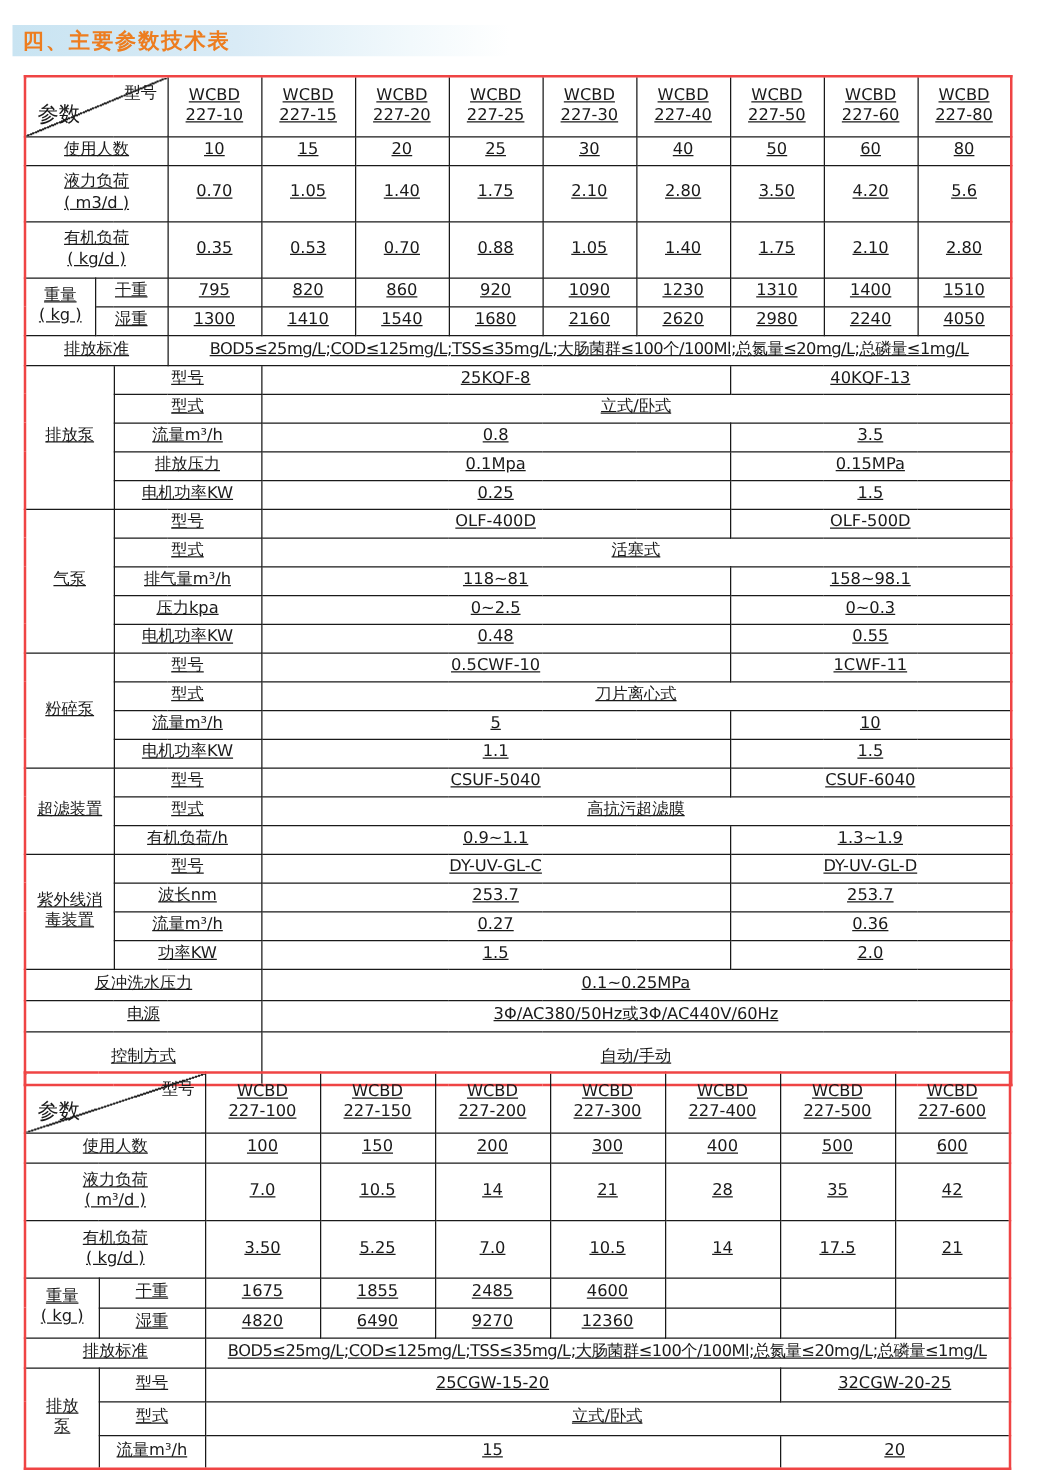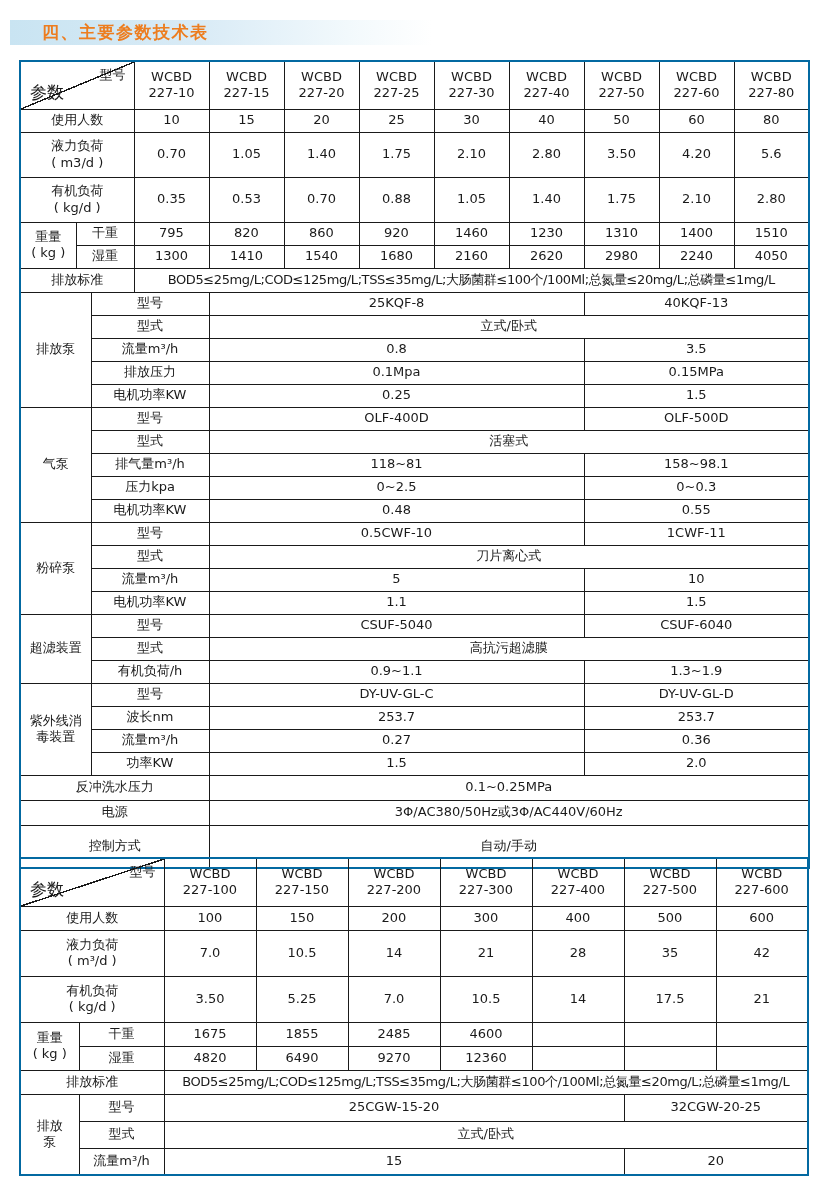--- a/index.html
+++ b/index.html
@@ -7,31 +7,31 @@
     width:830px;height:1179px;position:relative;
     font-family:"DejaVu Sans","Liberation Sans",sans-serif;
     color:#1a1a1a;
   }
   .page{position:absolute;left:0;top:0;width:830px;height:1179px;overflow:hidden;}
 
   
   .title-bar{
     position:absolute;left:10px;top:20px;width:398px;height:25px;
     background:linear-gradient(to right,#c9e4f2 0%,#d9ebf6 45%,#f2f9fc 80%,#ffffff 100%);
-    display:flex;align-items:center;padding-left:24px;
+    display:flex;align-items:center;
   }
   .title-text{
     font-size:17px;font-weight:bold;color:#ed7d1f;
     padding-left:8px;letter-spacing:1.5px;white-space:nowrap;
   }
 
   
   .tbl-wrap1{position:absolute;left:19px;top:60px;}
   .tbl-wrap2{position:absolute;left:19px;top:857px;}
-  table.spec{border-collapse:collapse;table-layout:fixed;border:2px solid #0369a1;}
+  table.spec{border-collapse:collapse;table-layout:fixed;border:2px solid #ef4444;text-decoration:underline;}
   .spec td{
     border:1px solid #1a1a1a;text-align:center;vertical-align:middle;
     padding:0;font-size:13px;line-height:1.25;overflow:hidden;
   }
   .pre{white-space:pre-line;}
   .model{font-size:13.5px;white-space:pre-line;}
   .val{font-size:13.5px;}
   .lbl{font-size:13px;}
   .std{font-size:12px;letter-spacing:-0.4px;white-space:nowrap;}
 
@@ -134,21 +134,21 @@
             <td class="val">2.80</td>
           </tr>
           <tr style="height: 23px;">
             <td rowspan="2" class="lbl pre">重量
 ( kg )</td>
             <td colspan="2" class="lbl">干重</td>
             <td class="val">795</td>
             <td class="val">820</td>
             <td class="val">860</td>
             <td class="val">920</td>
-            <td class="val">1460</td>
+            <td class="val">1090</td>
             <td class="val">1230</td>
             <td class="val">1310</td>
             <td class="val">1400</td>
             <td class="val">1510</td>
           </tr>
           <tr style="height: 23px;">
             <td colspan="2" class="lbl">湿重</td>
             <td class="val">1300</td>
             <td class="val">1410</td>
             <td class="val">1540</td>

